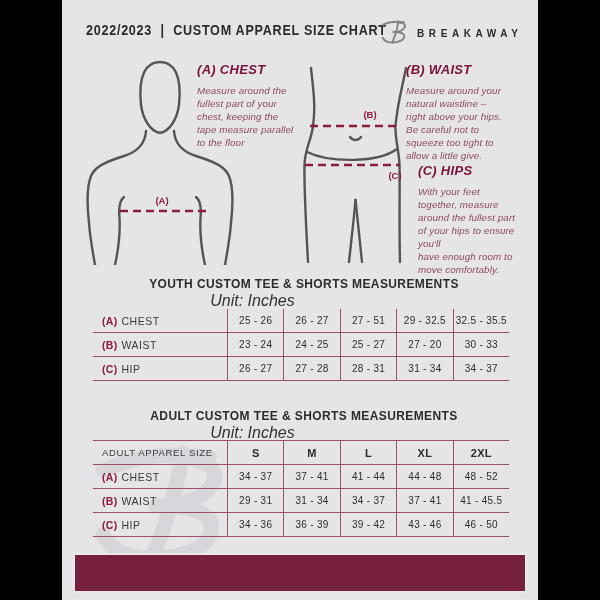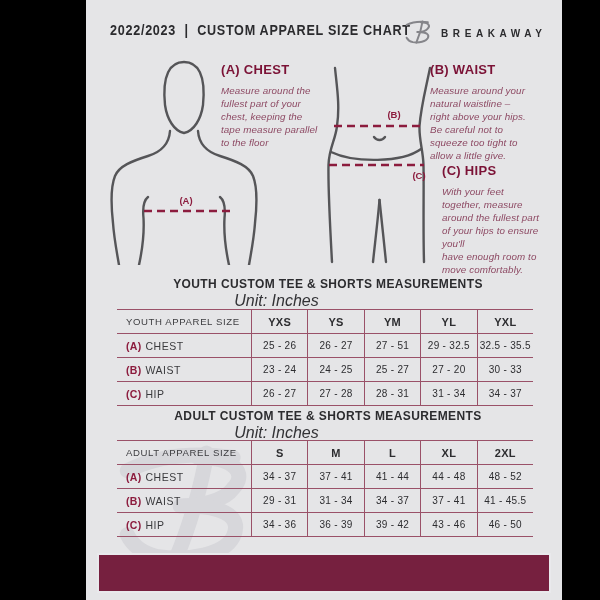--- a/index.html
+++ b/index.html
@@ -2,21 +2,21 @@
 <html><head>
 <meta charset="utf-8">
 <style>
   html,body{margin:0;padding:0;}
   body{
     width:600px;height:600px;background:#000;position:relative;overflow:hidden;
     font-family:"Liberation Sans", sans-serif;
   }
   .page{
     position:absolute;left:62px;top:0;width:476px;height:600px;
-    background:#e5e5e7;overflow:hidden;margin-left:24px;
+    background:#e5e5e7;overflow:hidden;
   }
   
   .header-title{
     position:absolute;left:24px;top:22px;
     font-size:14px;font-weight:bold;color:#2b2b2e;letter-spacing:.8px;
     white-space:pre;transform:scaleX(.9);transform-origin:left top;
   }
   .brand{position:absolute;left:318px;top:18px;display:flex;align-items:center;}
   .logo-svg{width:30px;height:28px;display:block;}
   .brand-name{
@@ -26,21 +26,21 @@
   
   .torso-svg{position:absolute;left:20px;top:55px;width:160px;height:210px;}
   .lower-svg{position:absolute;left:240px;top:58px;width:110px;height:207px;}
   .dash-label{font-size:9.5px;font-weight:bold;fill:#8c1c3e;font-family:"Liberation Sans",sans-serif;}
   
   .instr{position:absolute;width:112px;}
   .instr-a{left:135px;top:62px;}
   .instr-b{left:344px;top:62px;width:118px;}
   .instr-c{left:356px;top:163px;width:120px;}
   .instr h3{
-    margin:0 0 7px 0;font-size:13px;font-weight:bold;color:#7b1236;letter-spacing:.3px;
+    margin:0 0 7px 0;font-size:13px;font-weight:bold;color:#7b1236;letter-spacing:.3px;font-style:italic;
   }
   .instr p{
     margin:0;font-size:9.8px;font-style:italic;color:#8d4963;line-height:1.33;
     white-space:pre-line;letter-spacing:.1px;
   }
   
   .sec-title{
     position:absolute;left:0;width:484px;text-align:center;
     font-size:12px;font-weight:bold;color:#2c2c2f;letter-spacing:.4px;
   }
@@ -153,28 +153,20 @@
       <path d="M3,7 C11,3 20,3 27,4"></path>
       <path d="M21,3 C20,10 17,20 14,27"></path>
       <path d="M19,4 C28,4 30,8 27,11 C25,14 19,15 15,15"></path>
       <path d="M16,15 C26,15 29,18 27,22 C25,26 17,27.5 10,26.5 C6,25.7 4,23.5 3,21.5"></path>
     </g>
   </svg>
 
   <div class="sec-title yt-title">YOUTH CUSTOM TEE &amp; SHORTS MEASUREMENTS</div>
   <div class="sec-unit yt-unit">Unit: Inches</div>
   <div class="size-table yt-table">
-    <div class="trow thead">
-      <div class="tcell label">YOUTH APPAREL SIZE</div>
-      <div class="tcell size">YXS</div>
-      <div class="tcell size">YS</div>
-      <div class="tcell size">YM</div>
-      <div class="tcell size">YL</div>
-      <div class="tcell size">YXL</div>
-    </div>
     <div class="trow">
       <div class="tcell label">
           <span class="pfx">(A)</span>
           <span class="rowlbl">CHEST</span>
         </div>
       <div class="tcell">25 - 26</div>
       <div class="tcell">26 - 27</div>
       <div class="tcell">27 - 51</div>
       <div class="tcell">29 - 32.5</div>
       <div class="tcell">32.5 - 35.5</div>

